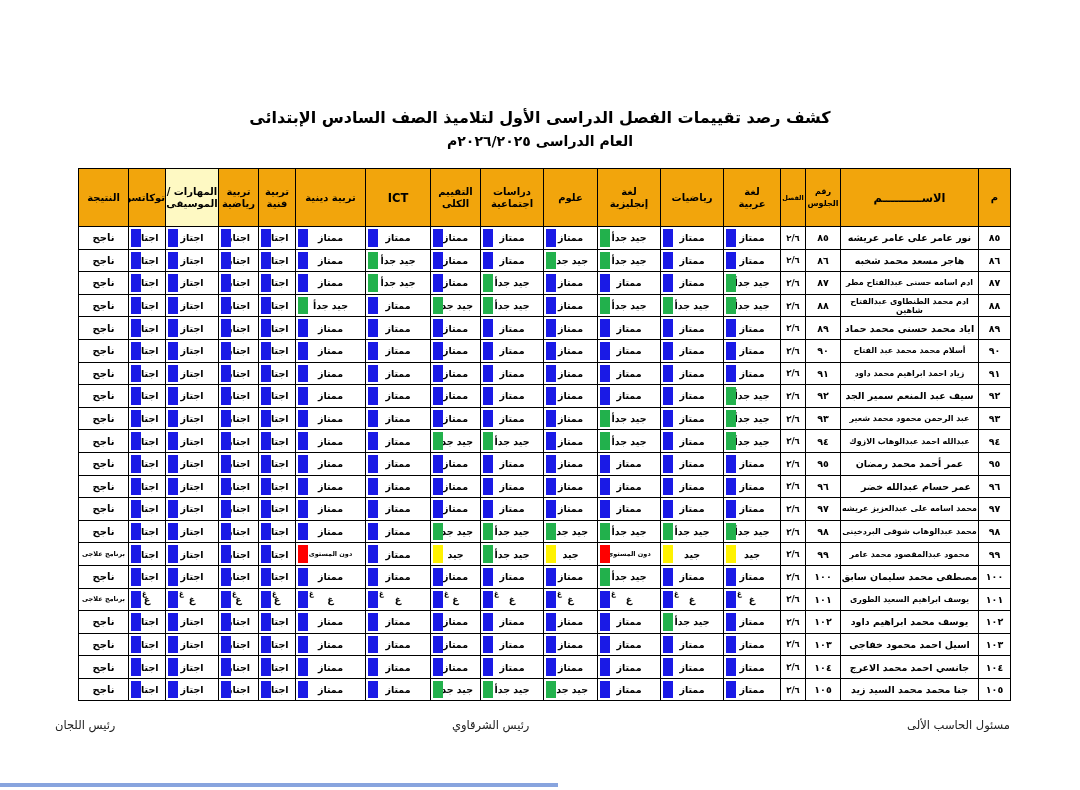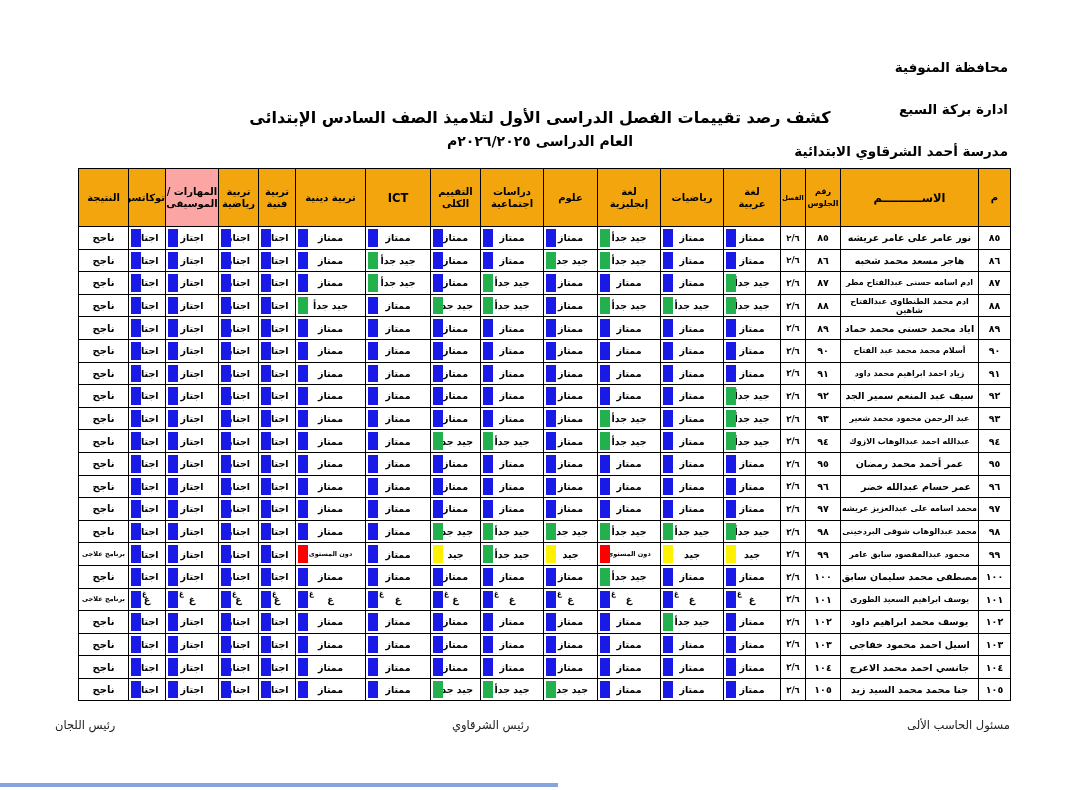--- a/index.html
+++ b/index.html
@@ -29,25 +29,20 @@
   #footer-right{right:70px;}
   #footer-center{left:452px;}
   #footer-left{left:55px;}
   #bottom-strip{position:absolute;left:0;top:783px;width:558px;height:4px;background:#88a4de;}
 </style>
 </head>
 <body>
 
 <div id="page">
 
-  <div id="school-info">
-    <div>محافظة المنوفية</div>
-    <div>ادارة بركة السبع</div>
-    <div>مدرسة أحمد الشرقاوي الابتدائية</div>
-  </div>
 
   <div id="report-title">كشف رصد تقييمات الفصل الدراسى الأول لتلاميذ الصف السادس الإبتدائى</div>
   <div id="report-subtitle">العام الدراسى ٢٠٢٦/٢٠٢٥م</div>
 
   <table id="results-table">
     <colgroup id="cols">
         <col style="width: 32px;">
         <col style="width: 138px;">
         <col style="width: 35px;">
         <col style="width: 25px;">
@@ -81,21 +76,21 @@
           <th style="background: rgb(242, 165, 12);">دراسات
 اجتماعية</th>
           <th style="background: rgb(242, 165, 12);">التقييم
 الكلى</th>
           <th style="background: rgb(242, 165, 12); font-size: 11.5px;">ICT</th>
           <th style="background: rgb(242, 165, 12);">تربية دينية</th>
           <th style="background: rgb(242, 165, 12);">تربية
 فنية</th>
           <th style="background: rgb(242, 165, 12);">تربية
 رياضية</th>
-          <th style="background: #fca5a5;">المهارات /
+          <th style="background: #fef9c3;">المهارات /
 الموسيقى</th>
           <th style="background: rgb(242, 165, 12);">توكاتسو</th>
           <th style="background: rgb(242, 165, 12);">النتيجة</th>
         </tr>
       </thead>
     <tbody id="table-body">
         <tr>
           <td><span>٨٥</span></td>
           <td class="name-cell" style="font-size: 9.5px;"><span>نور عامر على عامر عريشه</span></td>
           <td><span>٨٥</span></td>
@@ -356,21 +351,21 @@
           <td><span>ممتاز</span><div class="ind" style="background: rgb(26, 26, 230);"></div></td>
           <td><span>ممتاز</span><div class="ind" style="background: rgb(26, 26, 230);"></div></td>
           <td><span>اجتاز</span><div class="ind" style="background: rgb(26, 26, 230);"></div></td>
           <td><span>اجتاز</span><div class="ind" style="background: rgb(26, 26, 230);"></div></td>
           <td><span>اجتاز</span><div class="ind" style="background: rgb(26, 26, 230);"></div></td>
           <td><span>اجتاز</span><div class="ind" style="background: rgb(26, 26, 230);"></div></td>
           <td style="font-size: 10px;"><span>ناجح</span></td>
         </tr>
         <tr>
           <td><span>٩٩</span></td>
-          <td class="name-cell" style="font-size: 8px;"><span>محمود عبدالمقصود سابق عامر</span></td>
+          <td class="name-cell" style="font-size: 8px;"><span>محمود عبدالمقصود محمد عامر</span></td>
           <td><span>٩٩</span></td>
           <td style="font-size: 8.5px;"><span>٣/٦</span></td>
           <td><span>جيد</span><div class="ind" style="background: rgb(255, 242, 0);"></div></td>
           <td><span>جيد</span><div class="ind" style="background: rgb(255, 242, 0);"></div></td>
           <td style="font-size: 6.5px;"><span>دون المستوى</span><div class="ind" style="background: rgb(255, 0, 0);"></div></td>
           <td><span>جيد</span><div class="ind" style="background: rgb(255, 242, 0);"></div></td>
           <td><span>جيد جدأ</span><div class="ind" style="background: rgb(34, 177, 76);"></div></td>
           <td><span>جيد</span><div class="ind" style="background: rgb(255, 242, 0);"></div></td>
           <td><span>ممتاز</span><div class="ind" style="background: rgb(26, 26, 230);"></div></td>
           <td style="font-size: 6.5px;"><span>دون المستوى</span><div class="ind" style="background: rgb(255, 0, 0);"></div></td>

